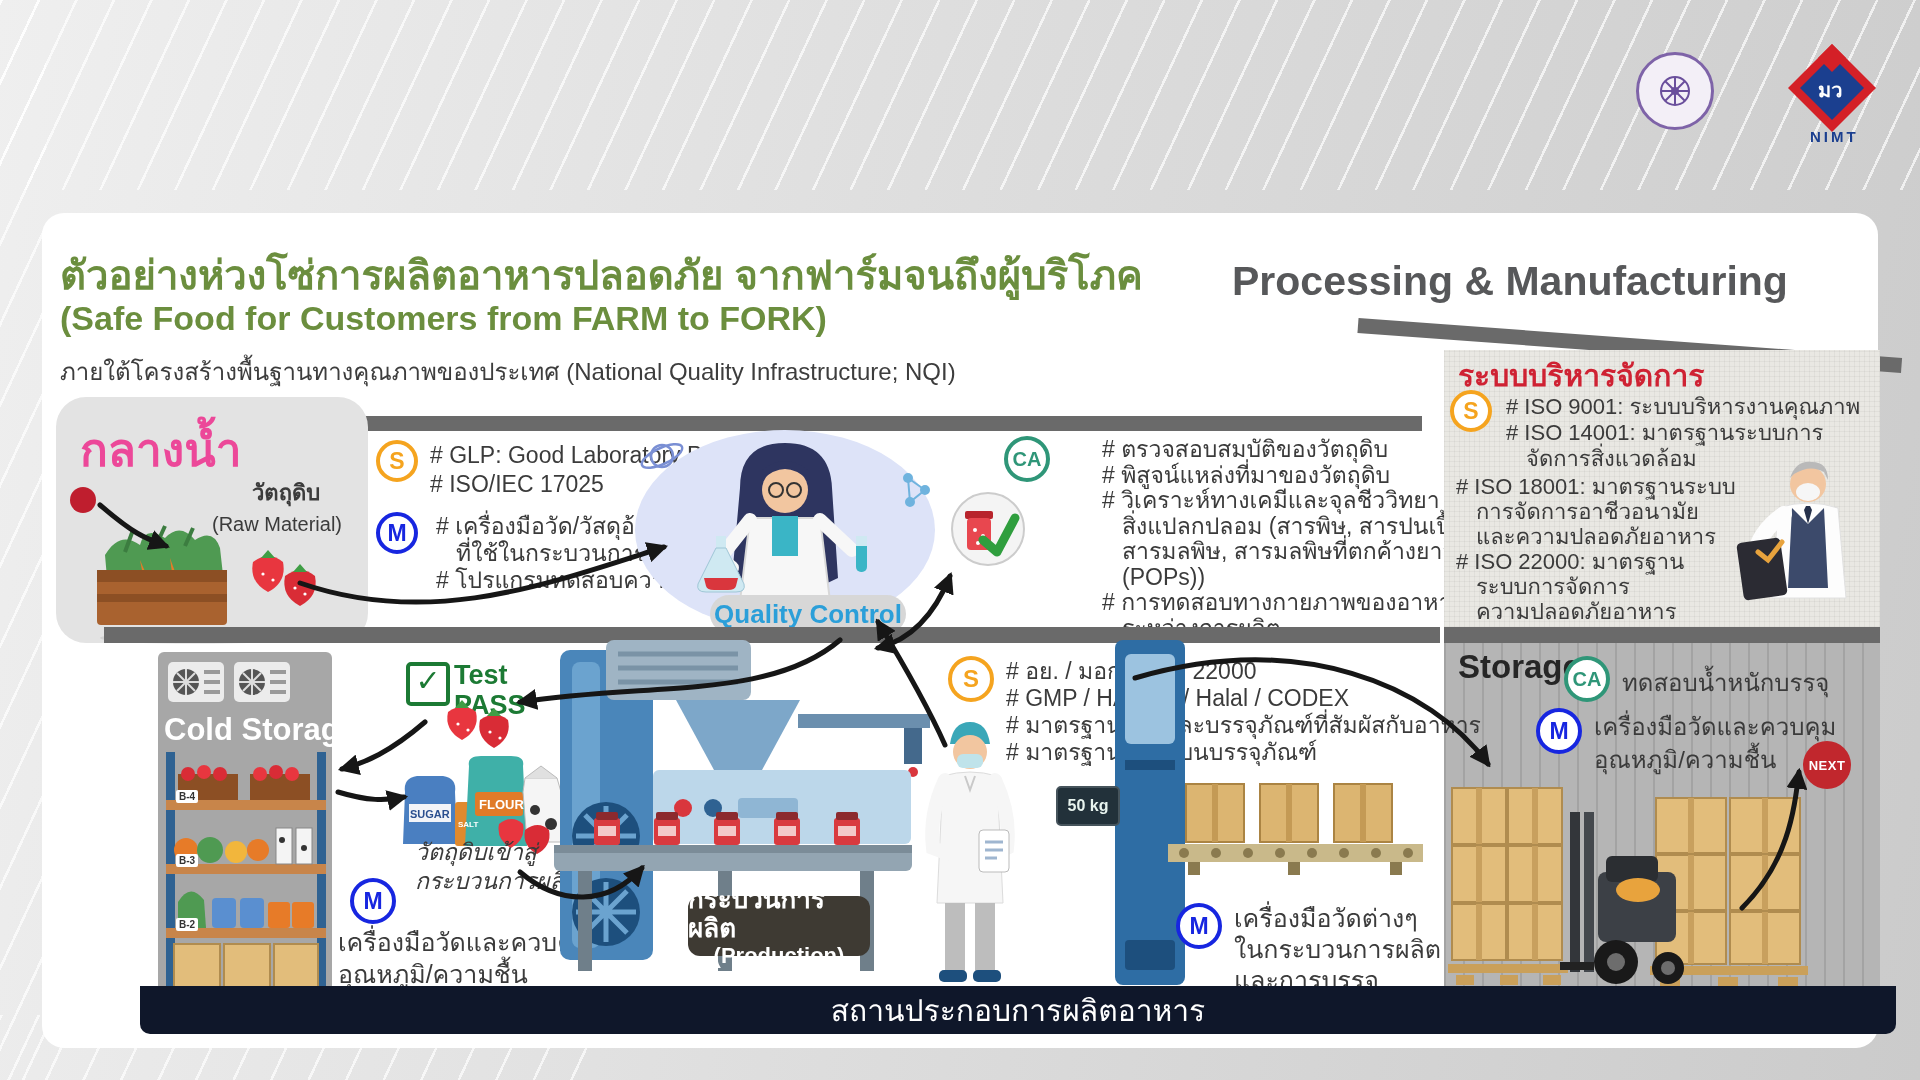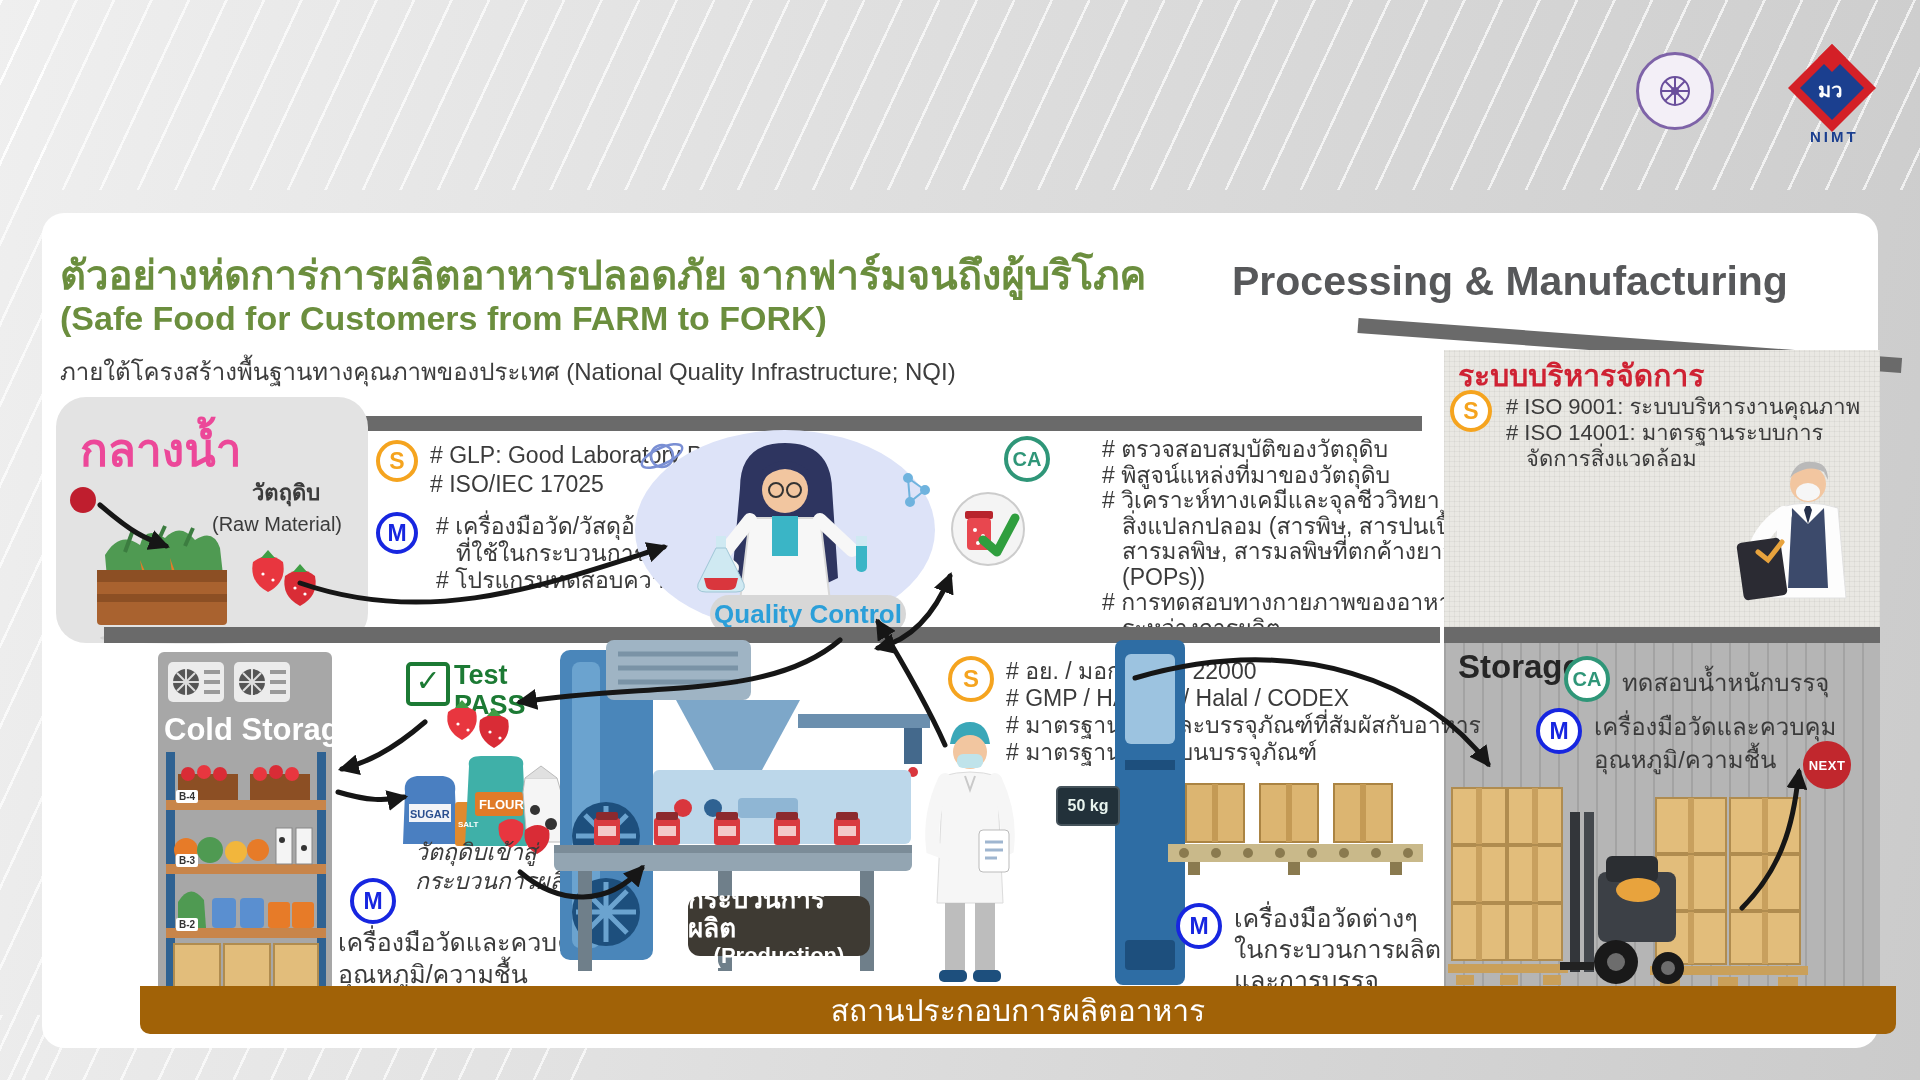--- a/index.html
+++ b/index.html
@@ -55,21 +55,21 @@
       <polygon points="46,2 90,46 46,90 2,46" fill="#d42027"></polygon>
       <polygon points="46,14 78,46 46,78 14,46" fill="#1b3f8f"></polygon>
       <polygon points="46,2 60,16 46,30 32,16" fill="#d42027"></polygon>
     </svg>
     <span class="lbl" style="left:32px;top:32px;color:#fff;font-size:20px;">มว</span>
     <span class="lbl" style="left:24px;top:86px;color:#1b3f8f;font-size:15px;letter-spacing:3px;">NIMT</span>
   </div>
 
   <div id="card"></div>
 
-  <div class="t b" style="left:60px;top:243px;font-size:40px;color:#6b8e3e;">ตัวอย่างห่ดการ่การผลิตอาหารปลอดภัย จากฟาร์มจนถึงผู้บริโภค</div>
+  <div class="t b" style="left:60px;top:243px;font-size:40px;color:#6b8e3e;">ตัวอย่างห่วงโซ่การผลิตอาหารปลอดภัย จากฟาร์มจนถึงผู้บริโภค</div>
   <div class="t b" style="left:60px;top:299px;font-size:34px;color:#6b8e3e;">(Safe Food for Customers from FARM to FORK)</div>
   <div class="t" style="left:60px;top:352px;font-size:24px;color:#3d3d3d;">ภายใต้โครงสร้างพื้นฐานทางคุณภาพของประเทศ (National Quality Infrastructure; NQI)</div>
   <div class="t b" style="left:1232px;top:258px;font-size:41px;color:#57585a;">Processing &amp; Manufacturing</div>
 
   <div class="bar" style="left:1358px;top:318px;width:545px;height:15px;transform:rotate(4.2deg);transform-origin:left center;"></div>
   <div class="bar" style="left:298px;top:416px;width:1124px;height:15px;"></div>
 
   <div style="position:absolute;left:56px;top:397px;width:312px;height:246px;background:#e3e3e3;border-radius:30px;"></div>
   <div class="t b" style="left:80px;top:413px;font-size:46px;color:#ec4899;">กลางน้ำ</div>
   <div style="position:absolute;left:70px;top:487px;width:26px;height:26px;border-radius:50%;background:#bf1e2e;"></div>
@@ -171,20 +171,28 @@
 
   <div class="bar" style="left:104px;top:627px;width:1336px;height:16px;"></div>
 
   <div class="panel-tex" style="position:absolute;left:1444px;top:350px;width:436px;height:277px;"></div>
   <div class="t b" style="left:1458px;top:352px;font-size:30px;color:#cf2233;">ระบบบริหารจัดการ</div>
   <div class="badge bs sz42" style="left:1450px;top:390px;">S</div>
   <div class="lines" style="left:1506px;top:394px;font-size:22px;line-height:26px;">
     <div># ISO 9001: ระบบบริหารงานคุณภาพ</div>
     <div># ISO 14001: มาตรฐานระบบการ</div>
     <div class="ind">จัดการสิ่งแวดล้อม</div>
+  </div>
+  <div class="lines" style="left:1456px;top:474px;font-size:22px;line-height:25px;">
+    <div># ISO 18001: มาตรฐานระบบ</div>
+    <div class="ind">การจัดการอาชีวอนามัย</div>
+    <div class="ind">และความปลอดภัยอาหาร</div>
+    <div># ISO 22000: มาตรฐาน</div>
+    <div class="ind">ระบบการจัดการ</div>
+    <div class="ind">ความปลอดภัยอาหาร</div>
   </div>
 
   <svg width="192" height="180" viewBox="0 0 192 180" style="left:1688px;top:448px;">
     <circle cx="120" cy="36" r="18" fill="#f2c6a0"></circle>
     <path d="M102 30 Q108 12 124 14 Q140 14 140 32 L136 24 Q122 16 106 26 Z" fill="#b9b9b9"></path>
     <ellipse cx="120" cy="44" rx="12" ry="9" fill="#f6f6f6"></ellipse>
     <path d="M90 60 Q120 50 150 60 L158 150 L84 150 Z" fill="#fdfdfd" stroke="#e0e0e0"></path>
     <path d="M104 60 L120 76 L136 60 L140 140 L100 140 Z" fill="#3c4a6b"></path>
     <path d="M116 62 L120 76 L124 62 L122 58 L118 58 Z" fill="#25304a"></path>
     <path d="M96 66 Q70 84 66 110 L84 122" stroke="#fdfdfd" stroke-width="16" fill="none" stroke-linecap="round"></path>
@@ -468,21 +476,21 @@
     <span class="b" style="font-size:22px;color:#fff;line-height:25px;">(Production)</span>
   </div>
 
   <div class="badge bm sz46" style="left:1176px;top:903px;font-size:23px;">M</div>
   <div class="lines" style="left:1234px;top:903px;font-size:25px;line-height:31px;">
     <div>เครื่องมือวัดต่างๆ</div>
     <div>ในกระบวนการผลิต</div>
     <div>และการบรรจุ</div>
   </div>
 
-  <div style="position:absolute;left:140px;top:986px;width:1756px;height:48px;background:#a16207;border-radius:0 0 10px 10px;display:flex;align-items:center;justify-content:center;">
+  <div style="position:absolute;left:140px;top:986px;width:1756px;height:48px;background:#0f172a;border-radius:0 0 10px 10px;display:flex;align-items:center;justify-content:center;">
     <span style="font-size:30px;color:#fff;">สถานประกอบการผลิตอาหาร</span>
   </div>
 
   <svg width="1920" height="1080" viewBox="0 0 1920 1080" style="left:0;top:0;pointer-events:none;">
     <defs>
       <marker id="ah" viewBox="0 0 10 10" refX="8" refY="5" markerWidth="4.2" markerHeight="4.2" orient="auto-start-reverse">
         <path d="M0,0 L10,5 L0,10 z" fill="#161616"></path>
       </marker>
     </defs>
     <g fill="none" stroke="#161616" stroke-width="5" stroke-linecap="round">

